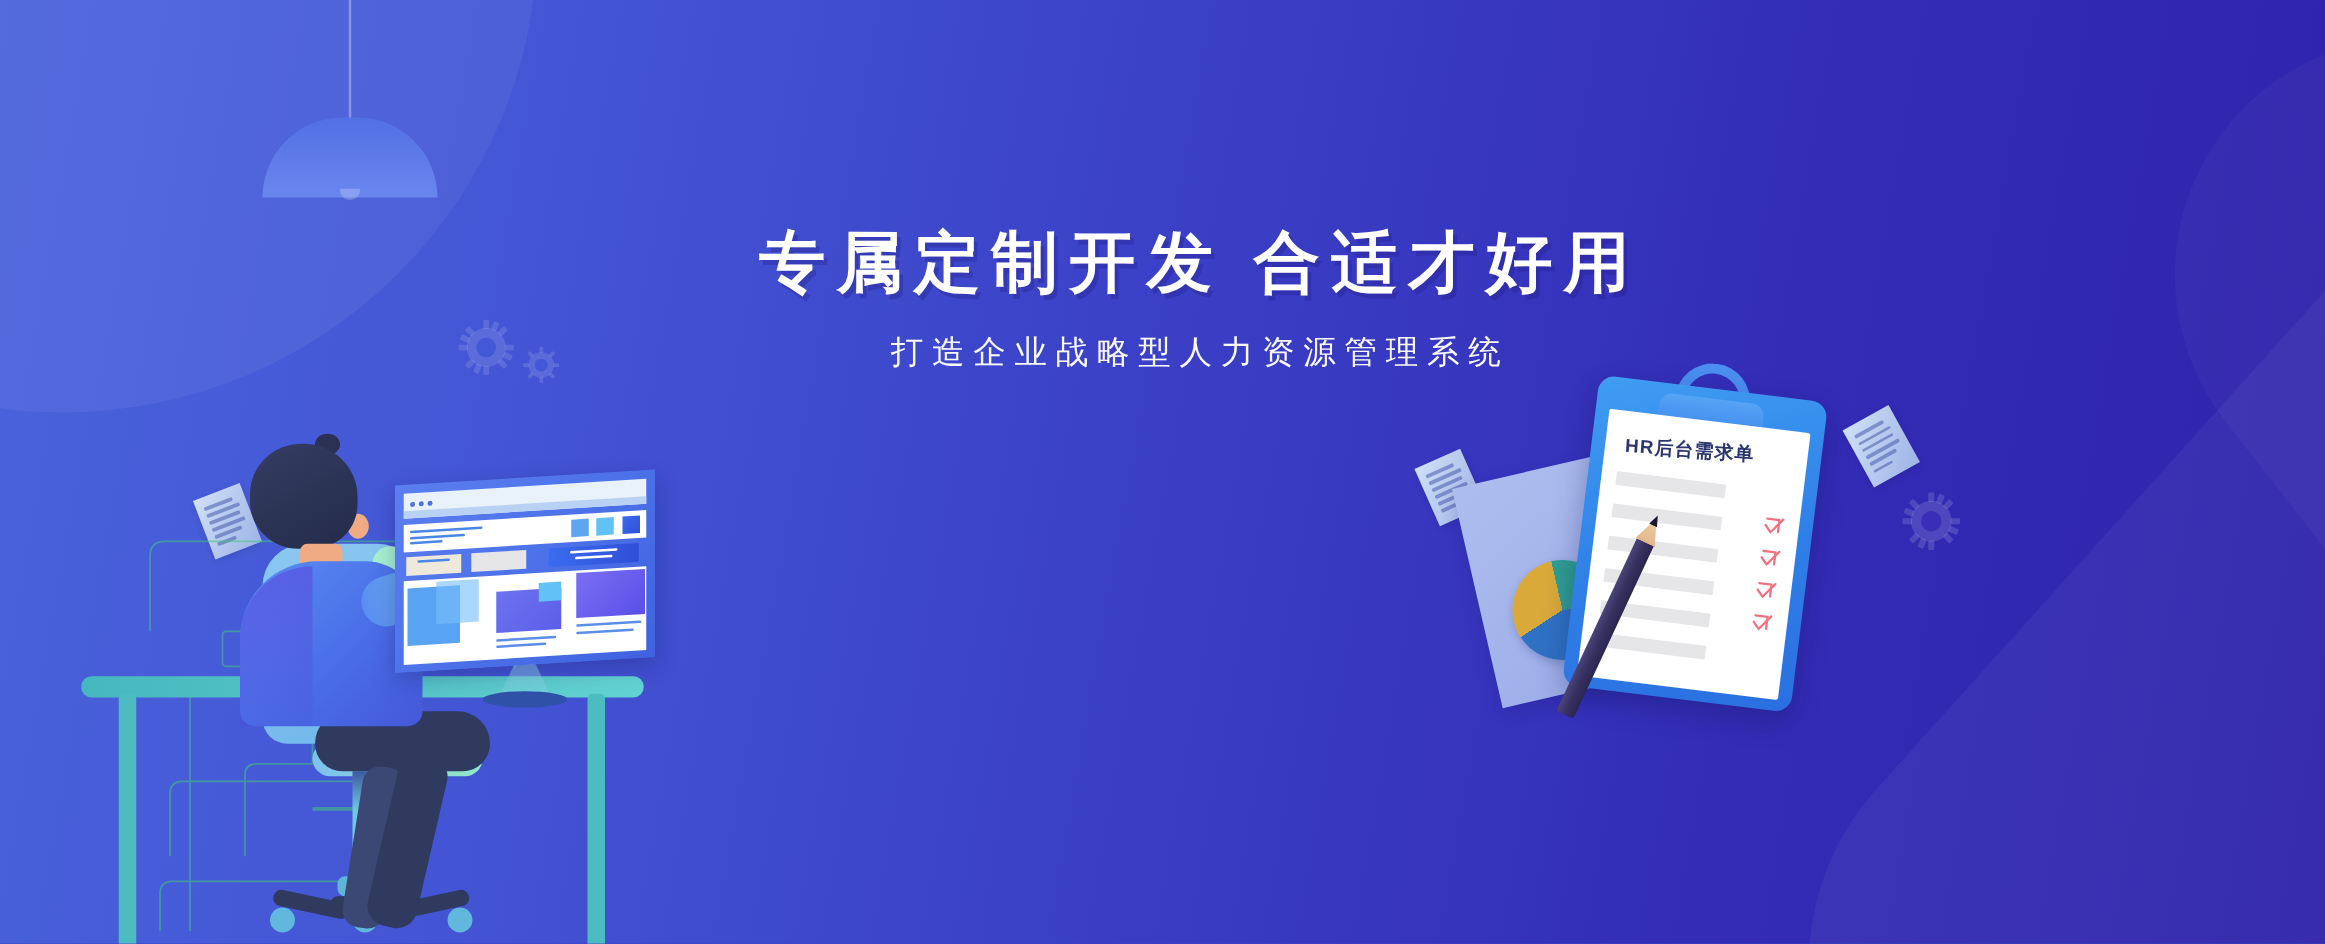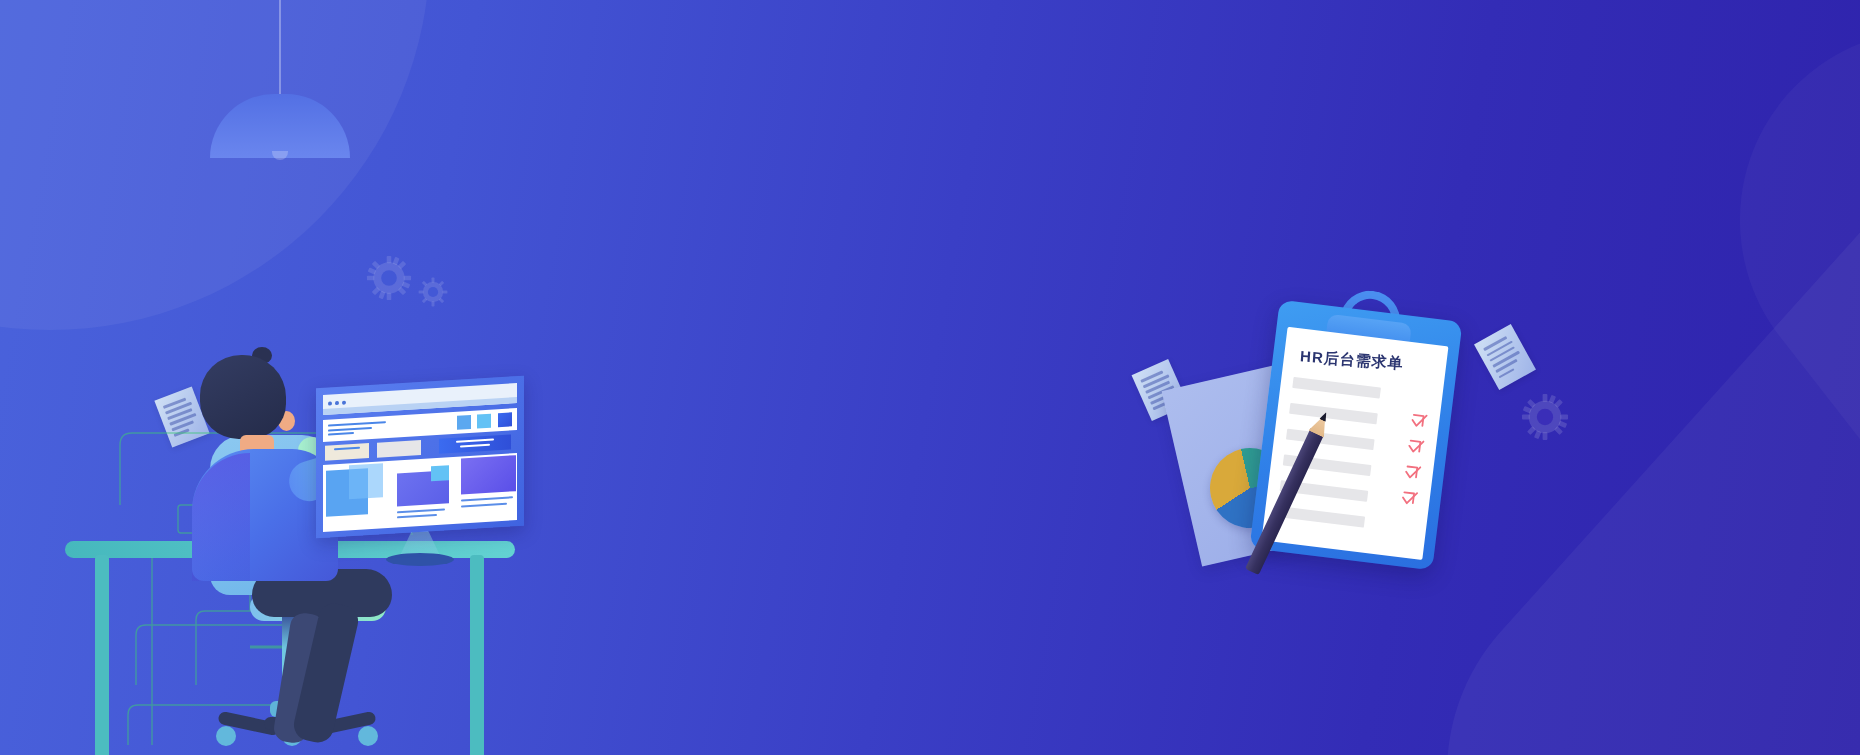--- a/index.html
+++ b/index.html
@@ -461,20 +461,22 @@
       <i style="top:16%; width:62%"></i>
         <i style="top:28%; width:70%"></i>
       <i style="top:40%; width:66%"></i>
         <i style="top:52%; width:72%"></i>
       <i style="top:64%; width:58%"></i>
         <i style="top:76%; width:40%"></i>
     </div>
   </div>
 
   <div class="headline-wrap">
+    <div class="headline">专属定制开发  合适才好用</div>
+    <div class="subline">打造企业战略型人力资源管理系统</div>
   </div>
 
   <div class="illus-left">
 
     <div class="circuit">
       <svg viewBox="0 0 420 360" fill="none" stroke="#3ec878" stroke-width="1.4" aria-hidden="true">
         <path d="M20 120 L20 60 Q20 48 32 48 L300 48 Q312 48 312 60 L312 150"></path>
         <path d="M52 360 L52 175 Q52 163 64 163 L250 163"></path>
         <path d="M96 300 L96 235 Q96 226 105 226 L150 226 L150 160"></path>
         <rect x="110" y="100" width="30" height="48" rx="3"></rect>

